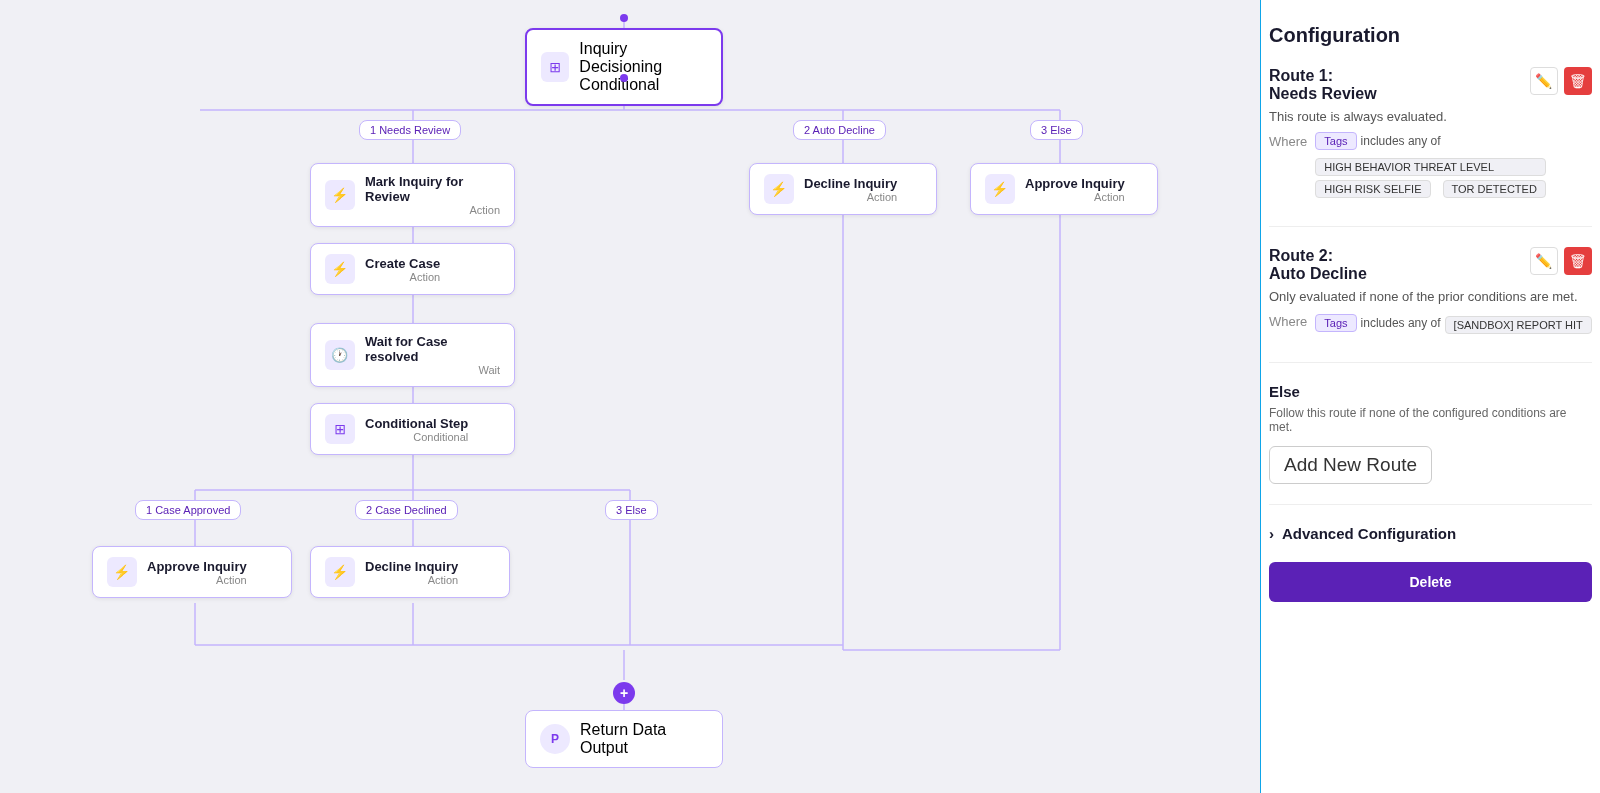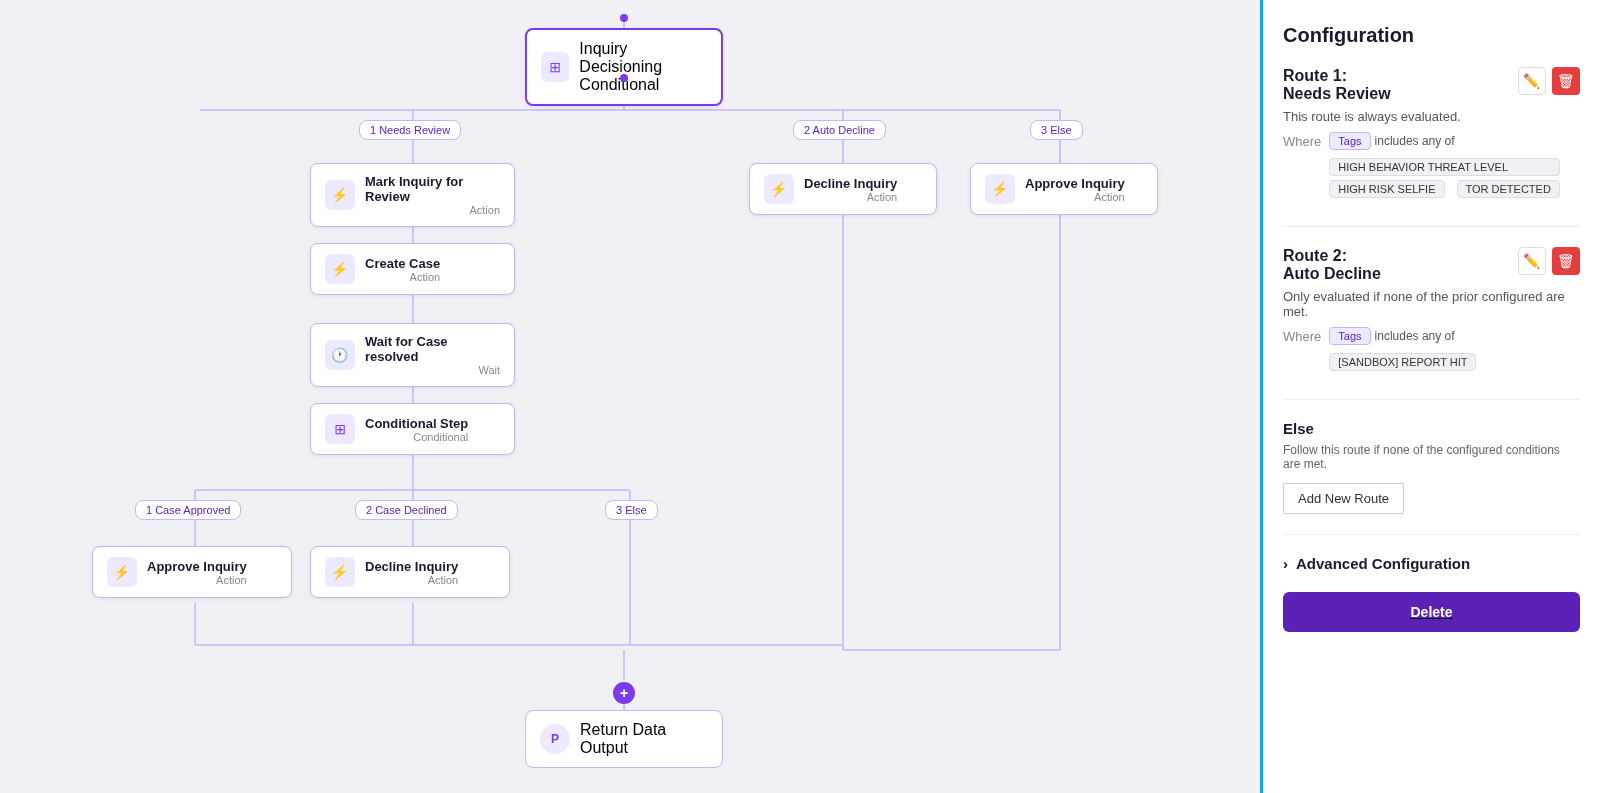--- a/index.html
+++ b/index.html
@@ -10,23 +10,23 @@
       flex: 1;
       position: relative;
       overflow: hidden;
       background: #f0f0f5;
     }
 
     
     .sidebar {
       width: 340px;
       background: #fff;
-      border-left: 3px solid #0ea5e9;
+      border-left: 1px solid #0ea5e9;
       overflow-y: auto;
-      padding: 24px 20px;
+      padding: 24px 8px;
       flex-shrink: 0;
     }
 
     .sidebar h1 {
       font-size: 20px;
       font-weight: 700;
       color: #1a1a2e;
       margin-bottom: 20px;
     }
 
@@ -128,23 +128,23 @@
 
     .else-desc {
       font-size: 12px;
       color: #666;
       margin-bottom: 12px;
     }
 
     .add-route-btn {
       background: #fff;
       border: 1px solid #ccc;
-      border-radius: 1px;
+      border-radius: 6px;
       padding: 7px 14px;
-      font-size: 13px;
+      font-size: 19px;
       cursor: pointer;
       color: #333;
     }
 
     .advanced-section {
       margin-bottom: 20px;
     }
 
     .advanced-toggle {
       display: flex;
@@ -152,21 +152,20 @@
       gap: 8px;
       cursor: pointer;
       font-size: 15px;
       font-weight: 600;
       color: #1a1a2e;
     }
 
     .bottom-actions {
       display: flex;
       gap: 10px;
-      text-decoration: underline;
     }
 
     .btn-delete-main {
       flex: 1;
       padding: 12px;
       background: #5b21b6;
       color: #fff;
       border: none;
       border-radius: 6px;
       font-size: 14px;
@@ -532,21 +531,21 @@
           <span>Route 2:</span>
           <br>
           <span>Auto Decline</span>
         </div>
       </div>
       <div class="route-actions">
         <button class="btn-icon btn-edit">✏️</button>
         <button class="btn-icon btn-delete">🗑</button>
       </div>
     </div>
-    <div class="route-subtitle">Only evaluated if none of the prior configured are met.</div>
+    <div class="route-subtitle">Only evaluated if none of the prior conditions are met.</div>
     <div class="where-row">
       <span class="where-label">Where</span>
       <div class="where-content">
         <span class="tag-badge purple">Tags</span>
         <span class="includes-text">includes any of</span>
         <span class="tag-badge" style="margin-top:4px;">[SANDBOX] REPORT HIT</span>
       </div>
     </div>
   </div>
 

